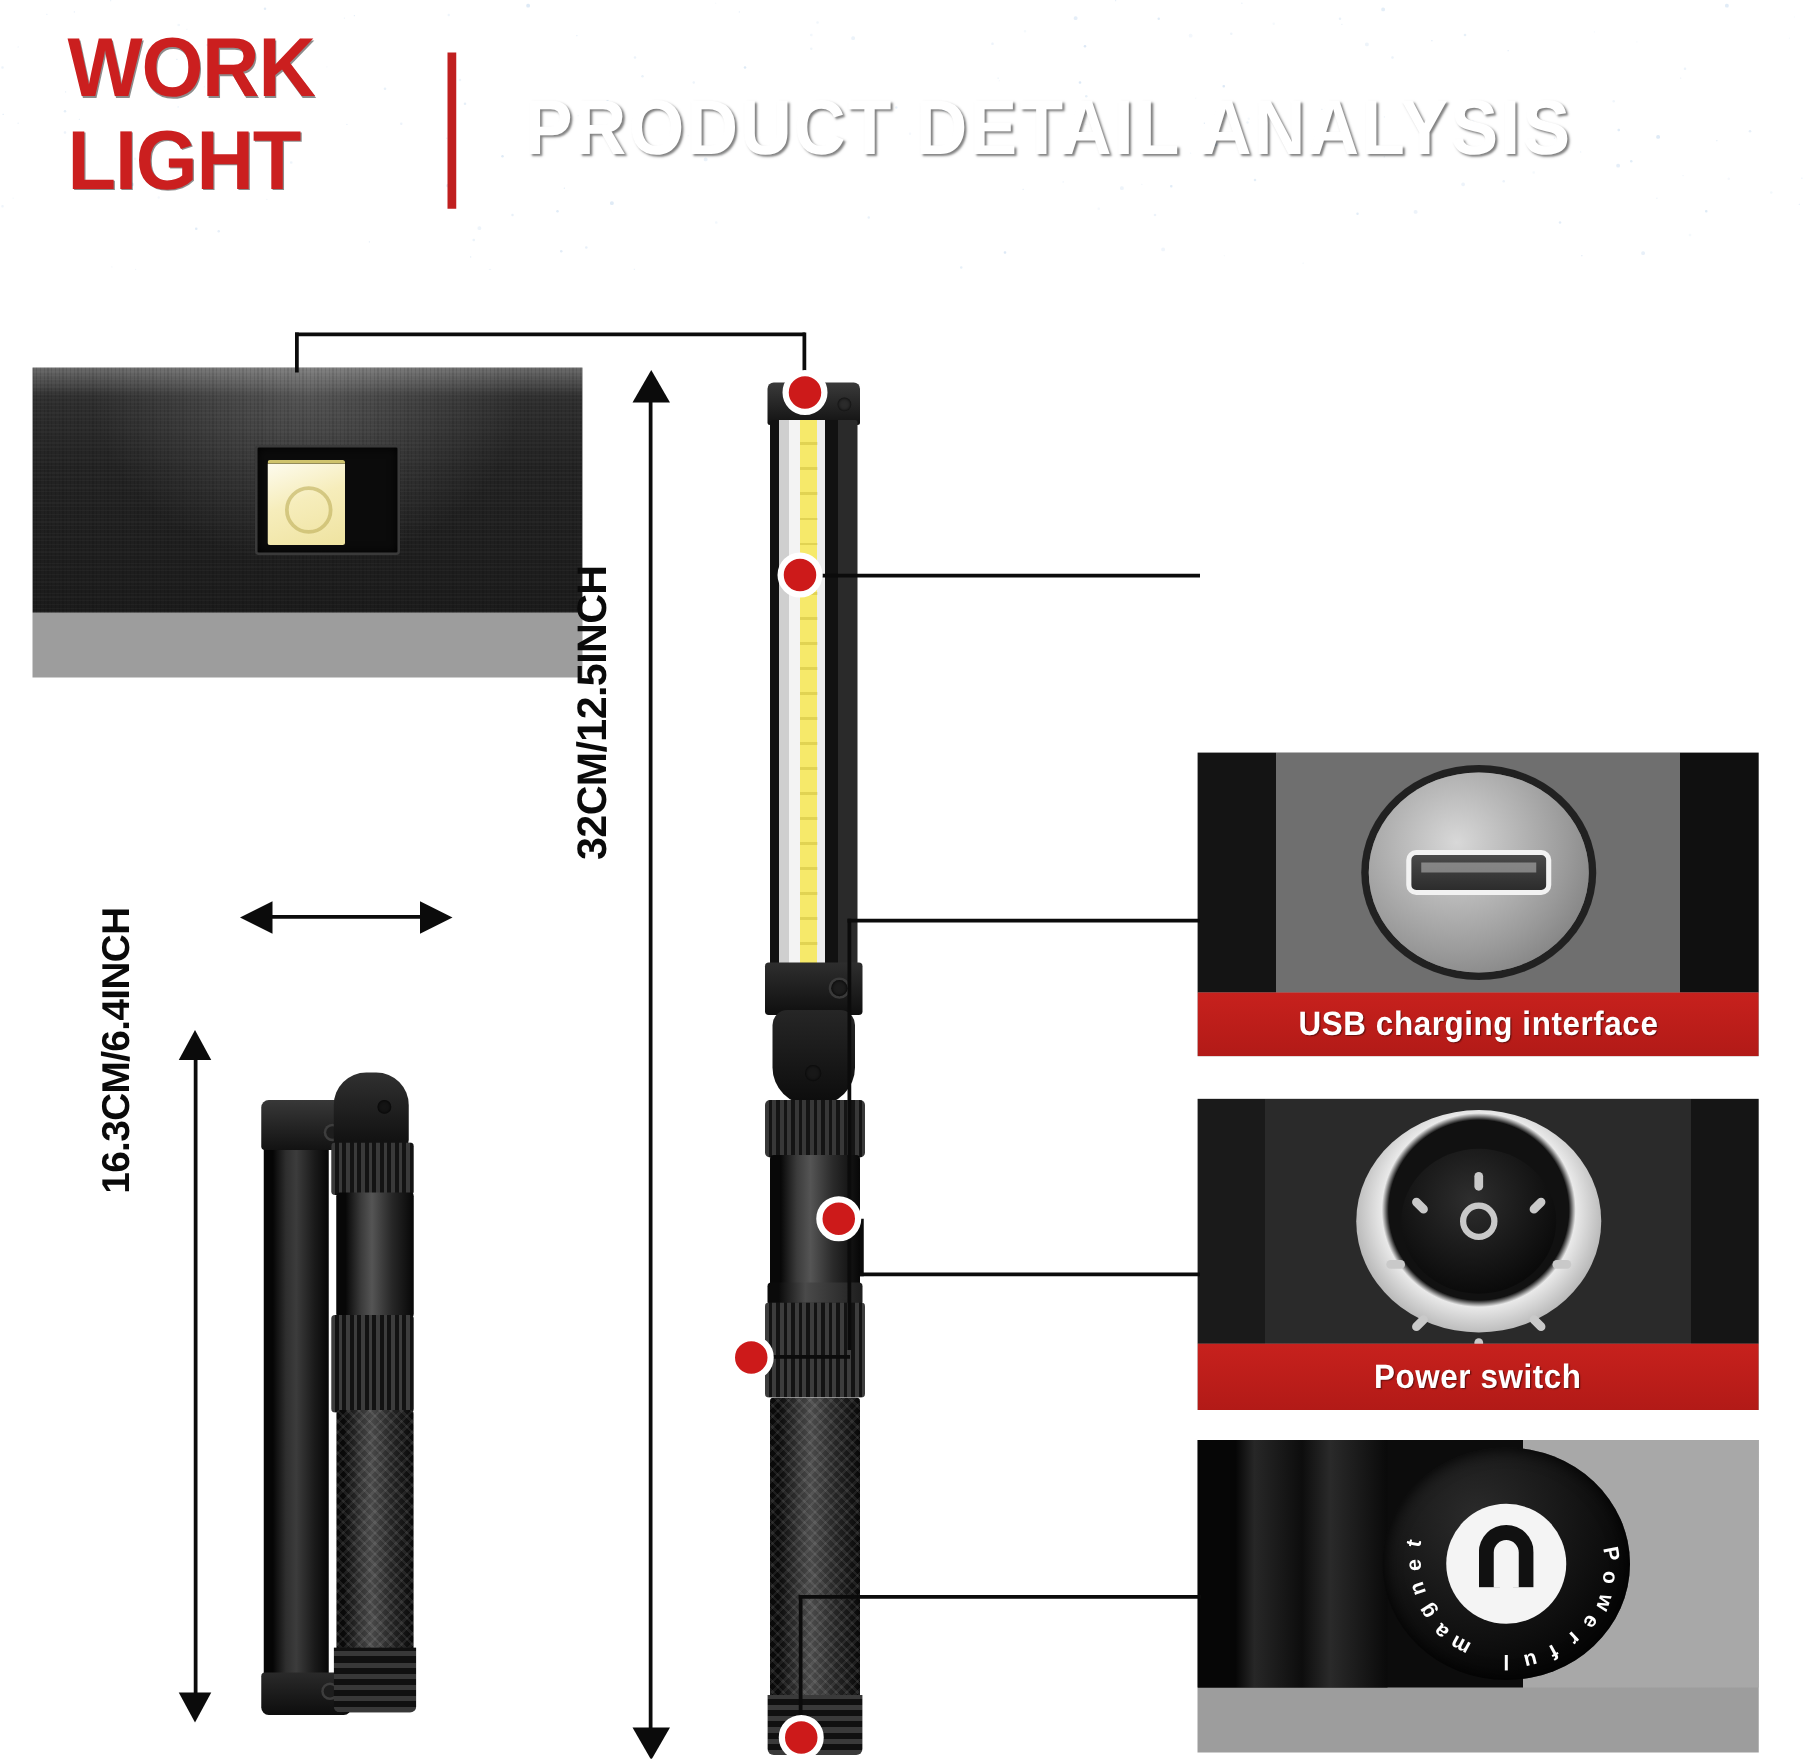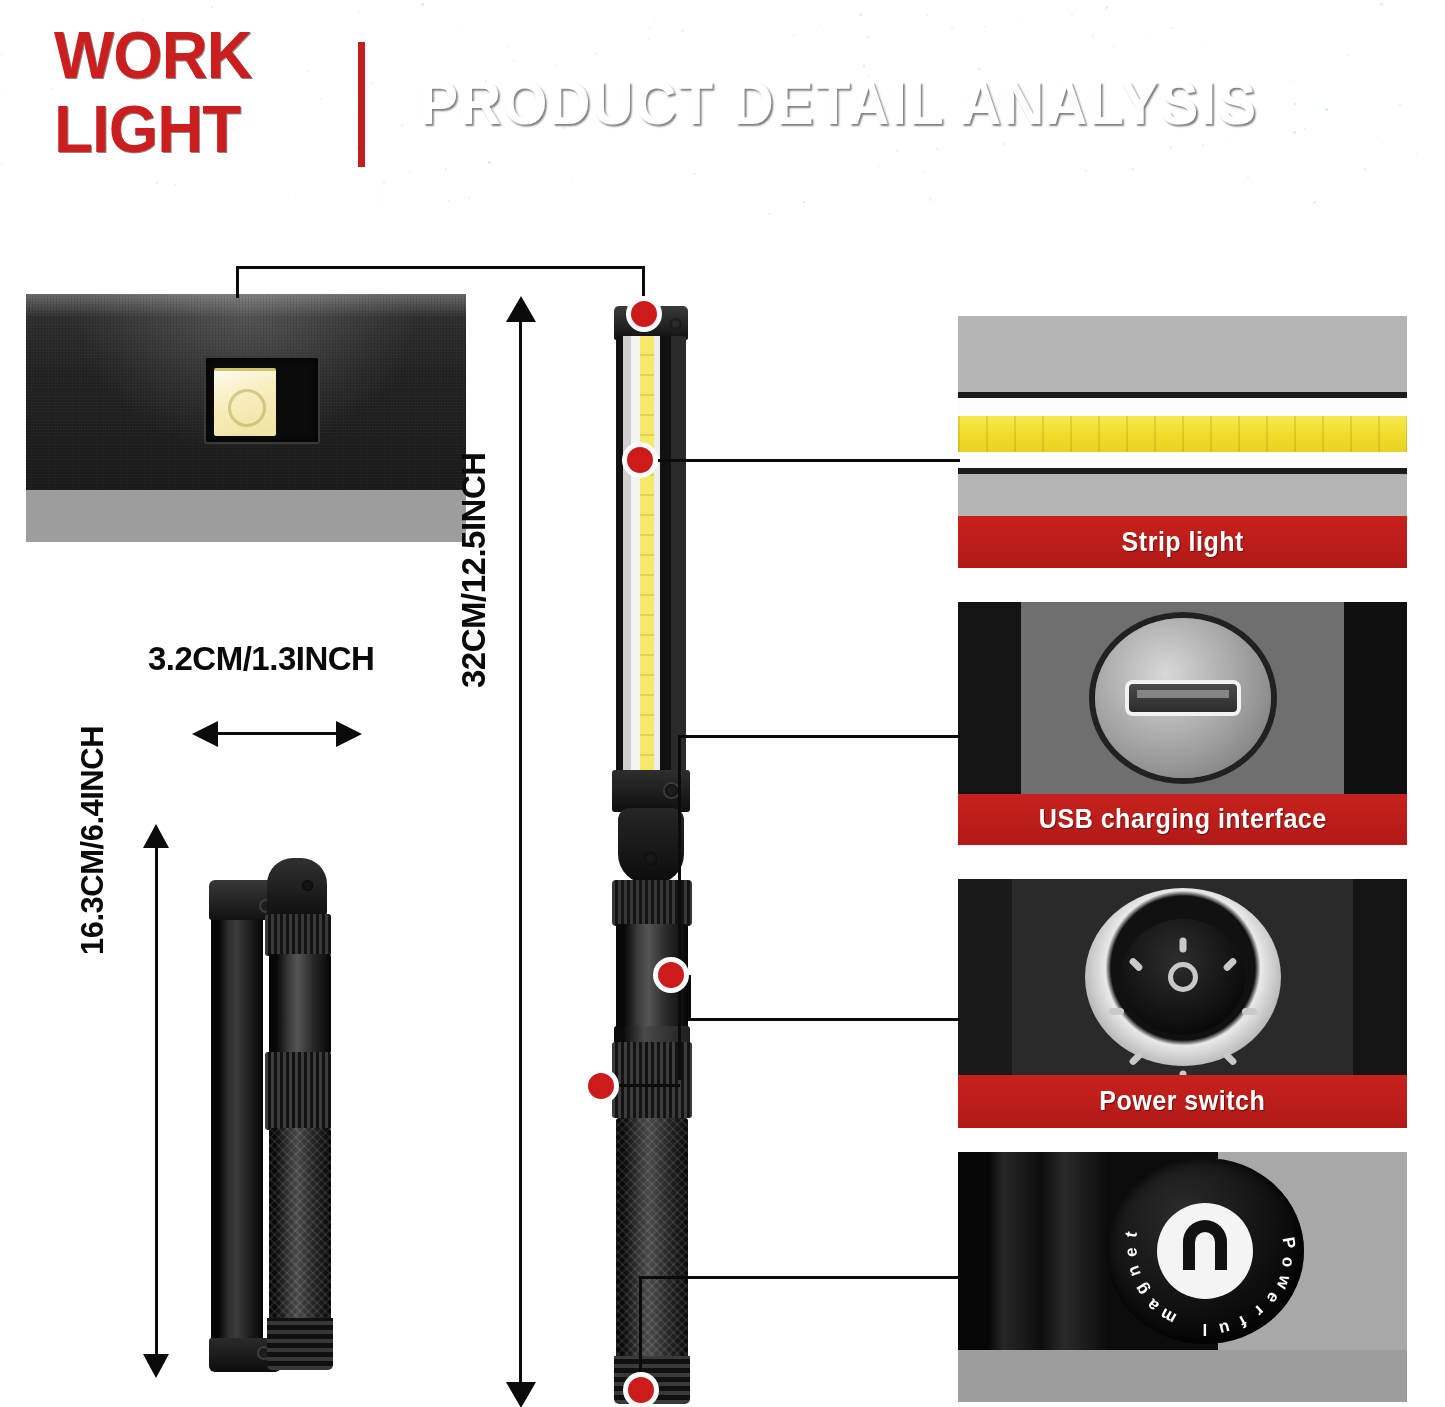--- a/index.html
+++ b/index.html
@@ -531,32 +531,20 @@
 
   <div class="panel" id="p-dome">
     <div class="photo">
       <div class="grain"></div>
       <div class="led-recess">
         <div class="led-chip"></div>
       </div>
     </div>
   </div>
 
-  <div class="panel" id="p-strip">
-    <div class="photo">
-      <div class="strip-line-black" style="top:76px"></div>
-      <div class="strip-glow" style="top:82px;height:18px"></div>
-      <div class="strip-cob" style="top:100px"></div>
-      <div class="strip-glow" style="top:136px;height:16px"></div>
-      <div class="strip-line-black" style="top:152px"></div>
-    </div>
-    <div class="bar" style="height:52px">
-      <span>Strip light</span>
-    </div>
-  </div>
 
   <div class="panel" id="p-power">
     <div class="photo">
       <div class="sw-ring">
         <div class="sw-btn">
           <div class="sun" id="sun">
             <div class="core"></div>
           <div class="ray" style="transform: translate(-50%, -50%) rotate(0deg) translateY(-32px);"></div>
               <div class="ray" style="transform: translate(-50%, -50%) rotate(45deg) translateY(-32px);"></div>
               <div class="ray" style="transform: translate(-50%, -50%) rotate(90deg) translateY(-32px);"></div>
@@ -666,15 +654,14 @@
   <div class="dim-label" id="lbl-height">32CM/12.5INCH</div>
 
   <div class="arrow-line" style="left:155px; top:846px; width:3px; height:512px;"></div>
   <div class="arrow-head" style="left:143px; top:824px; border-left:13px solid transparent; border-right:13px solid transparent; border-bottom:24px solid #0b0b0b;"></div>
   <div class="arrow-head" style="left:143px; top:1354px; border-left:13px solid transparent; border-right:13px solid transparent; border-top:24px solid #0b0b0b;"></div>
   <div class="dim-label" id="lbl-folded">16.3CM/6.4INCH</div>
 
   <div class="arrow-line" style="left:216px; top:732px; width:122px; height:3px;"></div>
   <div class="arrow-head" style="left:192px; top:721px; border-top:13px solid transparent; border-bottom:13px solid transparent; border-right:26px solid #0b0b0b;"></div>
   <div class="arrow-head" style="left:336px; top:721px; border-top:13px solid transparent; border-bottom:13px solid transparent; border-left:26px solid #0b0b0b;"></div>
-  <div class="dim-label" id="lbl-width">3.2CM/1.3INCH</div>
 
 </div>
 
 </body></html>

